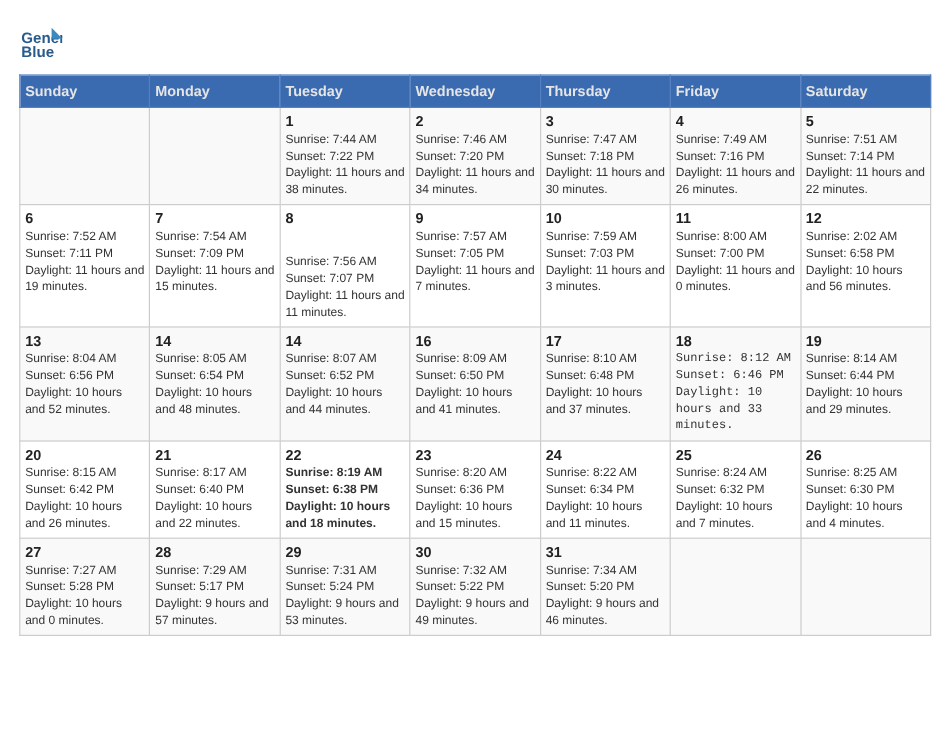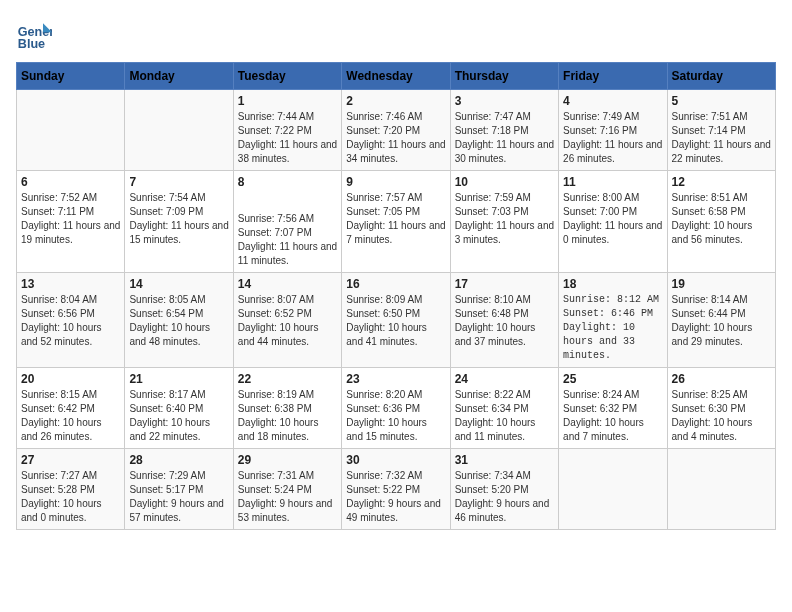--- a/index.html
+++ b/index.html
@@ -37,21 +37,21 @@
       font-size: 14px;
       color: #444;
     }
     table {
       width: 100%;
       border-collapse: collapse;
       font-size: 11px;
     }
     thead tr th {
       background: #3a6ab0;
-      color: #000000;
+      color: #e5e5e5;
       padding: 6px 4px;
       text-align: left;
       font-size: 12px;
       font-weight: bold;
       border: 1px solid #5580c0;
     }
     tbody tr td {
       border: 1px solid #ccc;
       vertical-align: top;
       padding: 4px;
@@ -175,21 +175,21 @@
 Daylight: 11 hours and 3 minutes.</div>
         </td>
         <td>
           <span class="day-num">11</span>
           <div class="day-info" style="white-space: pre-line;">Sunrise: 8:00 AM
 Sunset: 7:00 PM
 Daylight: 11 hours and 0 minutes.</div>
         </td>
         <td>
           <span class="day-num">12</span>
-          <div class="day-info" style="white-space: pre-line;">Sunrise: 8:51 AM
+          <div class="day-info" style="white-space: pre-line;">Sunrise: 2:02 AM
 Sunset: 6:58 PM
 Daylight: 10 hours and 56 minutes.</div>
         </td>
       </tr>
       <tr>
         <td>
           <span class="day-num">13</span>
           <div class="day-info" style="white-space: pre-line;">Sunrise: 8:04 AM
 Sunset: 6:56 PM
 Daylight: 10 hours and 52 minutes.</div>
@@ -239,21 +239,21 @@
 Daylight: 10 hours and 26 minutes.</div>
         </td>
         <td>
           <span class="day-num">21</span>
           <div class="day-info" style="white-space: pre-line;">Sunrise: 8:17 AM
 Sunset: 6:40 PM
 Daylight: 10 hours and 22 minutes.</div>
         </td>
         <td>
           <span class="day-num">22</span>
-          <div class="day-info" style="white-space: pre-line;">Sunrise: 8:19 AM
+          <div class="day-info" style="white-space: pre-line; font-weight: bold;">Sunrise: 8:19 AM
 Sunset: 6:38 PM
 Daylight: 10 hours and 18 minutes.</div>
         </td>
         <td>
           <span class="day-num">23</span>
           <div class="day-info" style="white-space: pre-line;">Sunrise: 8:20 AM
 Sunset: 6:36 PM
 Daylight: 10 hours and 15 minutes.</div>
         </td>
         <td>

